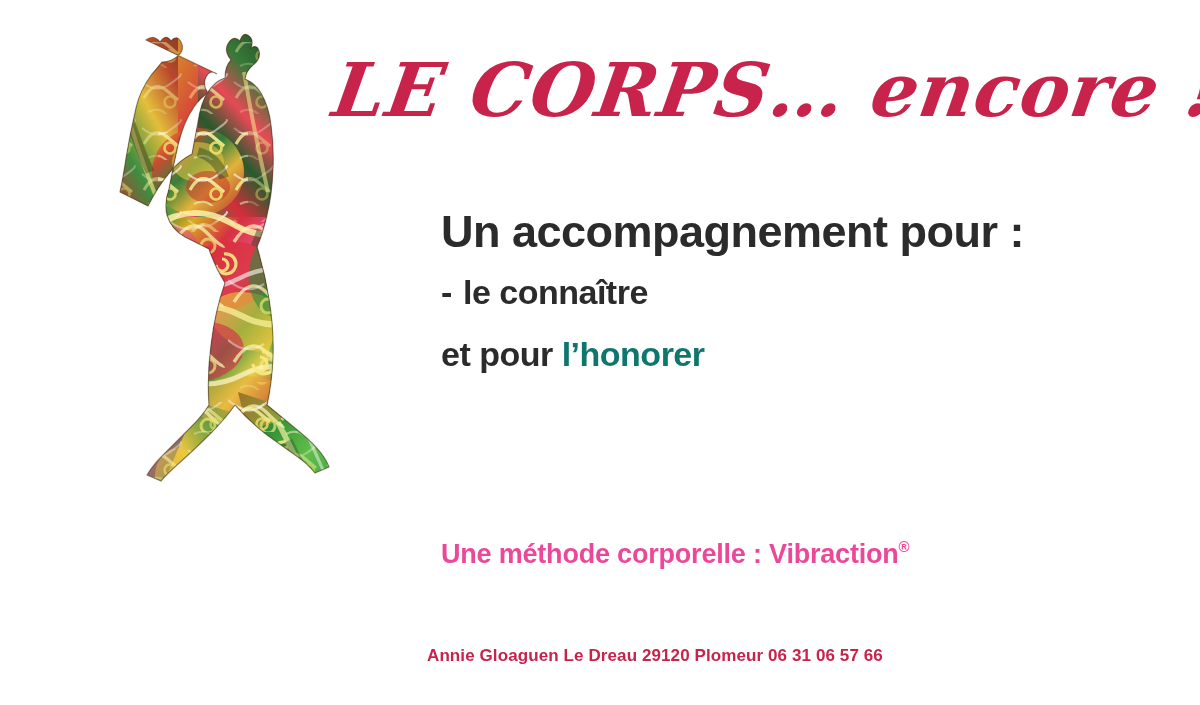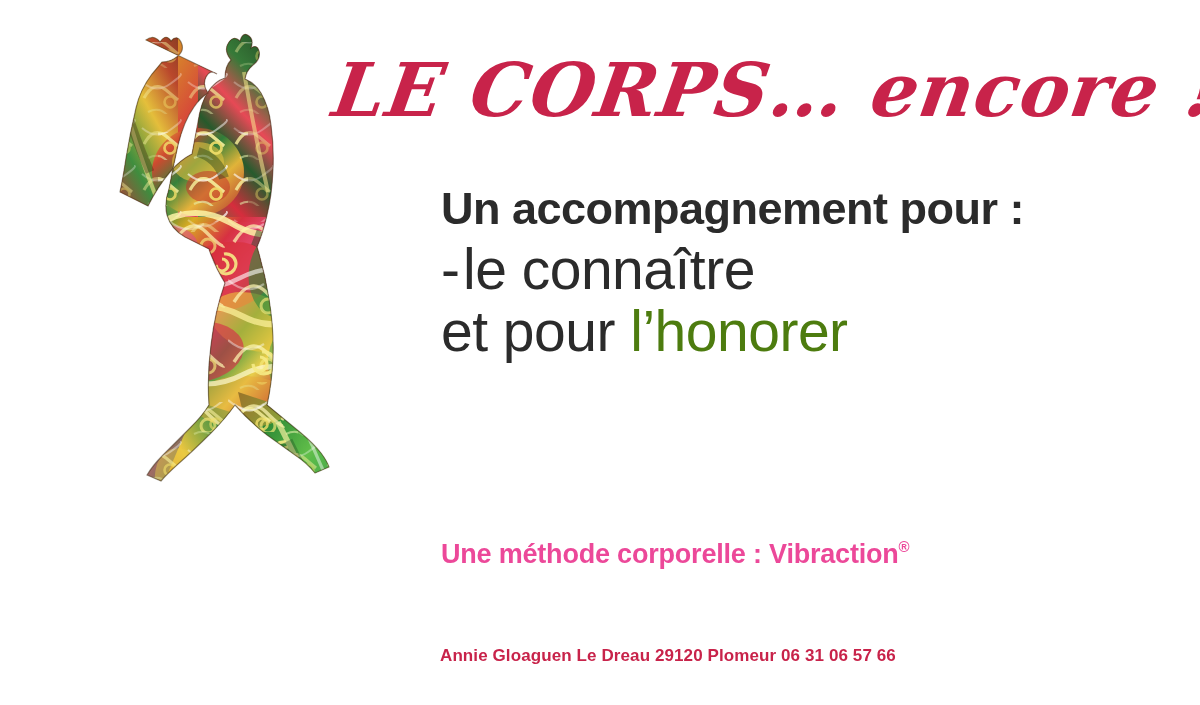--- a/index.html
+++ b/index.html
@@ -56,38 +56,39 @@
     width: 730px;
   }
   .headline {
     font-family: "Liberation Sans", sans-serif;
     font-weight: bold;
     font-size: 45px;
     line-height: 58px;
     color: #2b2b2b;
     white-space: nowrap;
     letter-spacing: -0.5px;
+    margin-top: 23px;
   }
   .bullet-line {
     font-family: "Liberation Sans", sans-serif;
-    font-weight: normal;
-    font-size: 57px;
+    font-weight: bold;
+    font-size: 34px;
     line-height: 62px;
     color: #2b2b2b;
     white-space: nowrap;
     letter-spacing: -0.5px;
   }
   .dash {
     display: inline-block;
     width: 22px;
   }
   .dash::before {
     content: "-";
   }
-  .accent { color: #4d7c0f; margin-top: 12px; }
+  .accent { color: #0f766e; margin-top: 12px; }
 
   
   #method {
     position: absolute;
     left: 441px;
     top: 528px;
     width: 700px;
   }
   .method-line {
     font-family: "Liberation Sans", sans-serif;
@@ -100,21 +101,21 @@
   }
   .reg-mark {
     font-size: 15px;
     vertical-align: 11px;
     letter-spacing: 0;
   }
 
   
   #footer {
     position: absolute;
-    left: 440px;
+    left: 427px;
     top: 645px;
     width: 700px;
   }
   #footer-text {
     font-family: "Liberation Sans", sans-serif;
     font-weight: bold;
     font-size: 17px;
     line-height: 22px;
     color: #c8234a;
     white-space: nowrap;

